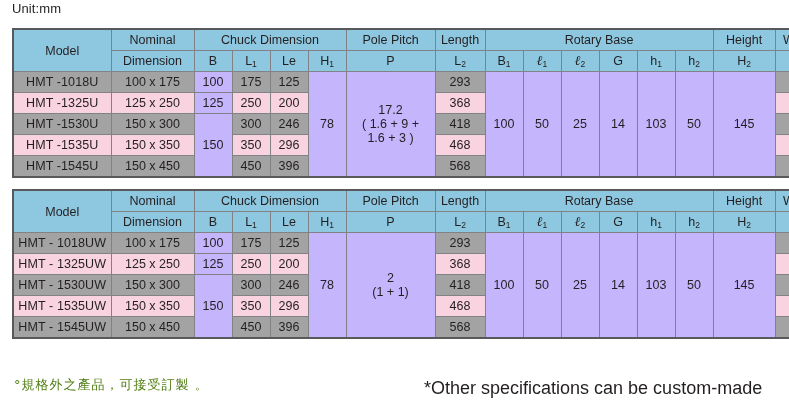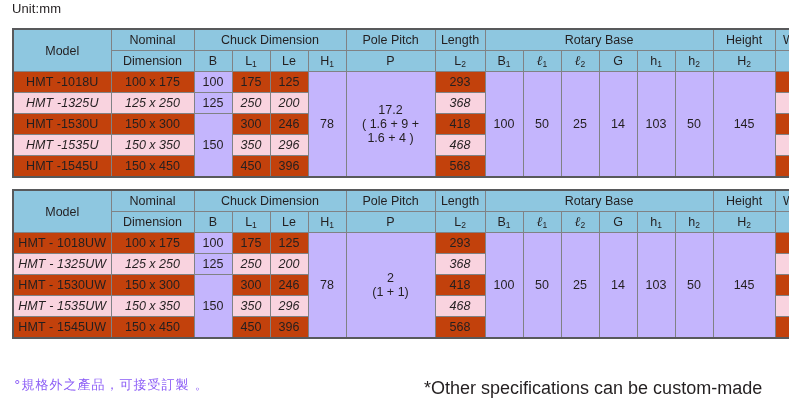--- a/index.html
+++ b/index.html
@@ -57,22 +57,22 @@
   .hdr {
     background: #8ec7e0;
     font-size: 12.5px;
   }
   .hdr-sub {
     background: #8ec7e0;
     font-size: 12.5px;
   }
 
   
-  .blue  { background: #c2410c; }
-  .pink  { background: #f9d3df; font-style: italic; }
+  .blue  { background: #a3a3a3; }
+  .pink  { background: #f9d3df; }
   .white { background: #c4b5fd; }
 
   .model-cell { font-size: 12.5px; letter-spacing: 0.1px; }
 
   sub {
     font-size: 8.5px;
     vertical-align: baseline;
     position: relative;
     bottom: -2px;
   }
@@ -93,21 +93,21 @@
     top: 374px;
     height: 26px;
   }
   .footer-zh {
     position: absolute;
     left: 2px;
     top: 2px;
     font-size: 13px;
     font-family: "DejaVu Sans", sans-serif;
     letter-spacing: 1px;
-    color: #8b5cf6;
+    color: #4d7c0f;
   }
   .footer-en {
     position: absolute;
     left: 412px;
     top: 4px;
     font-size: 18px;
     color: #231f20;
   }
 </style>
 </head>
@@ -169,21 +169,21 @@
       <tr>
         <td class="blue model-cell">HMT -1018U</td>
         <td class="blue">100 x 175</td>
         <td class="white">100</td>
         <td class="blue">175</td>
         <td class="blue">125</td>
         <td class="white" rowspan="5">78</td>
         <td class="white pitch-cell" rowspan="5">
           <div>17.2</div>
           <div>( 1.6 + 9 +</div>
-          <div>1.6 + 4 )</div>
+          <div>1.6 + 3 )</div>
         </td>
         <td class="blue">293</td>
         <td class="white" rowspan="5">100</td>
         <td class="white" rowspan="5">50</td>
         <td class="white" rowspan="5">25</td>
         <td class="white" rowspan="5">14</td>
         <td class="white" rowspan="5">103</td>
         <td class="white" rowspan="5">50</td>
         <td class="white" rowspan="5">145</td>
         <td class="blue">17.0</td>

